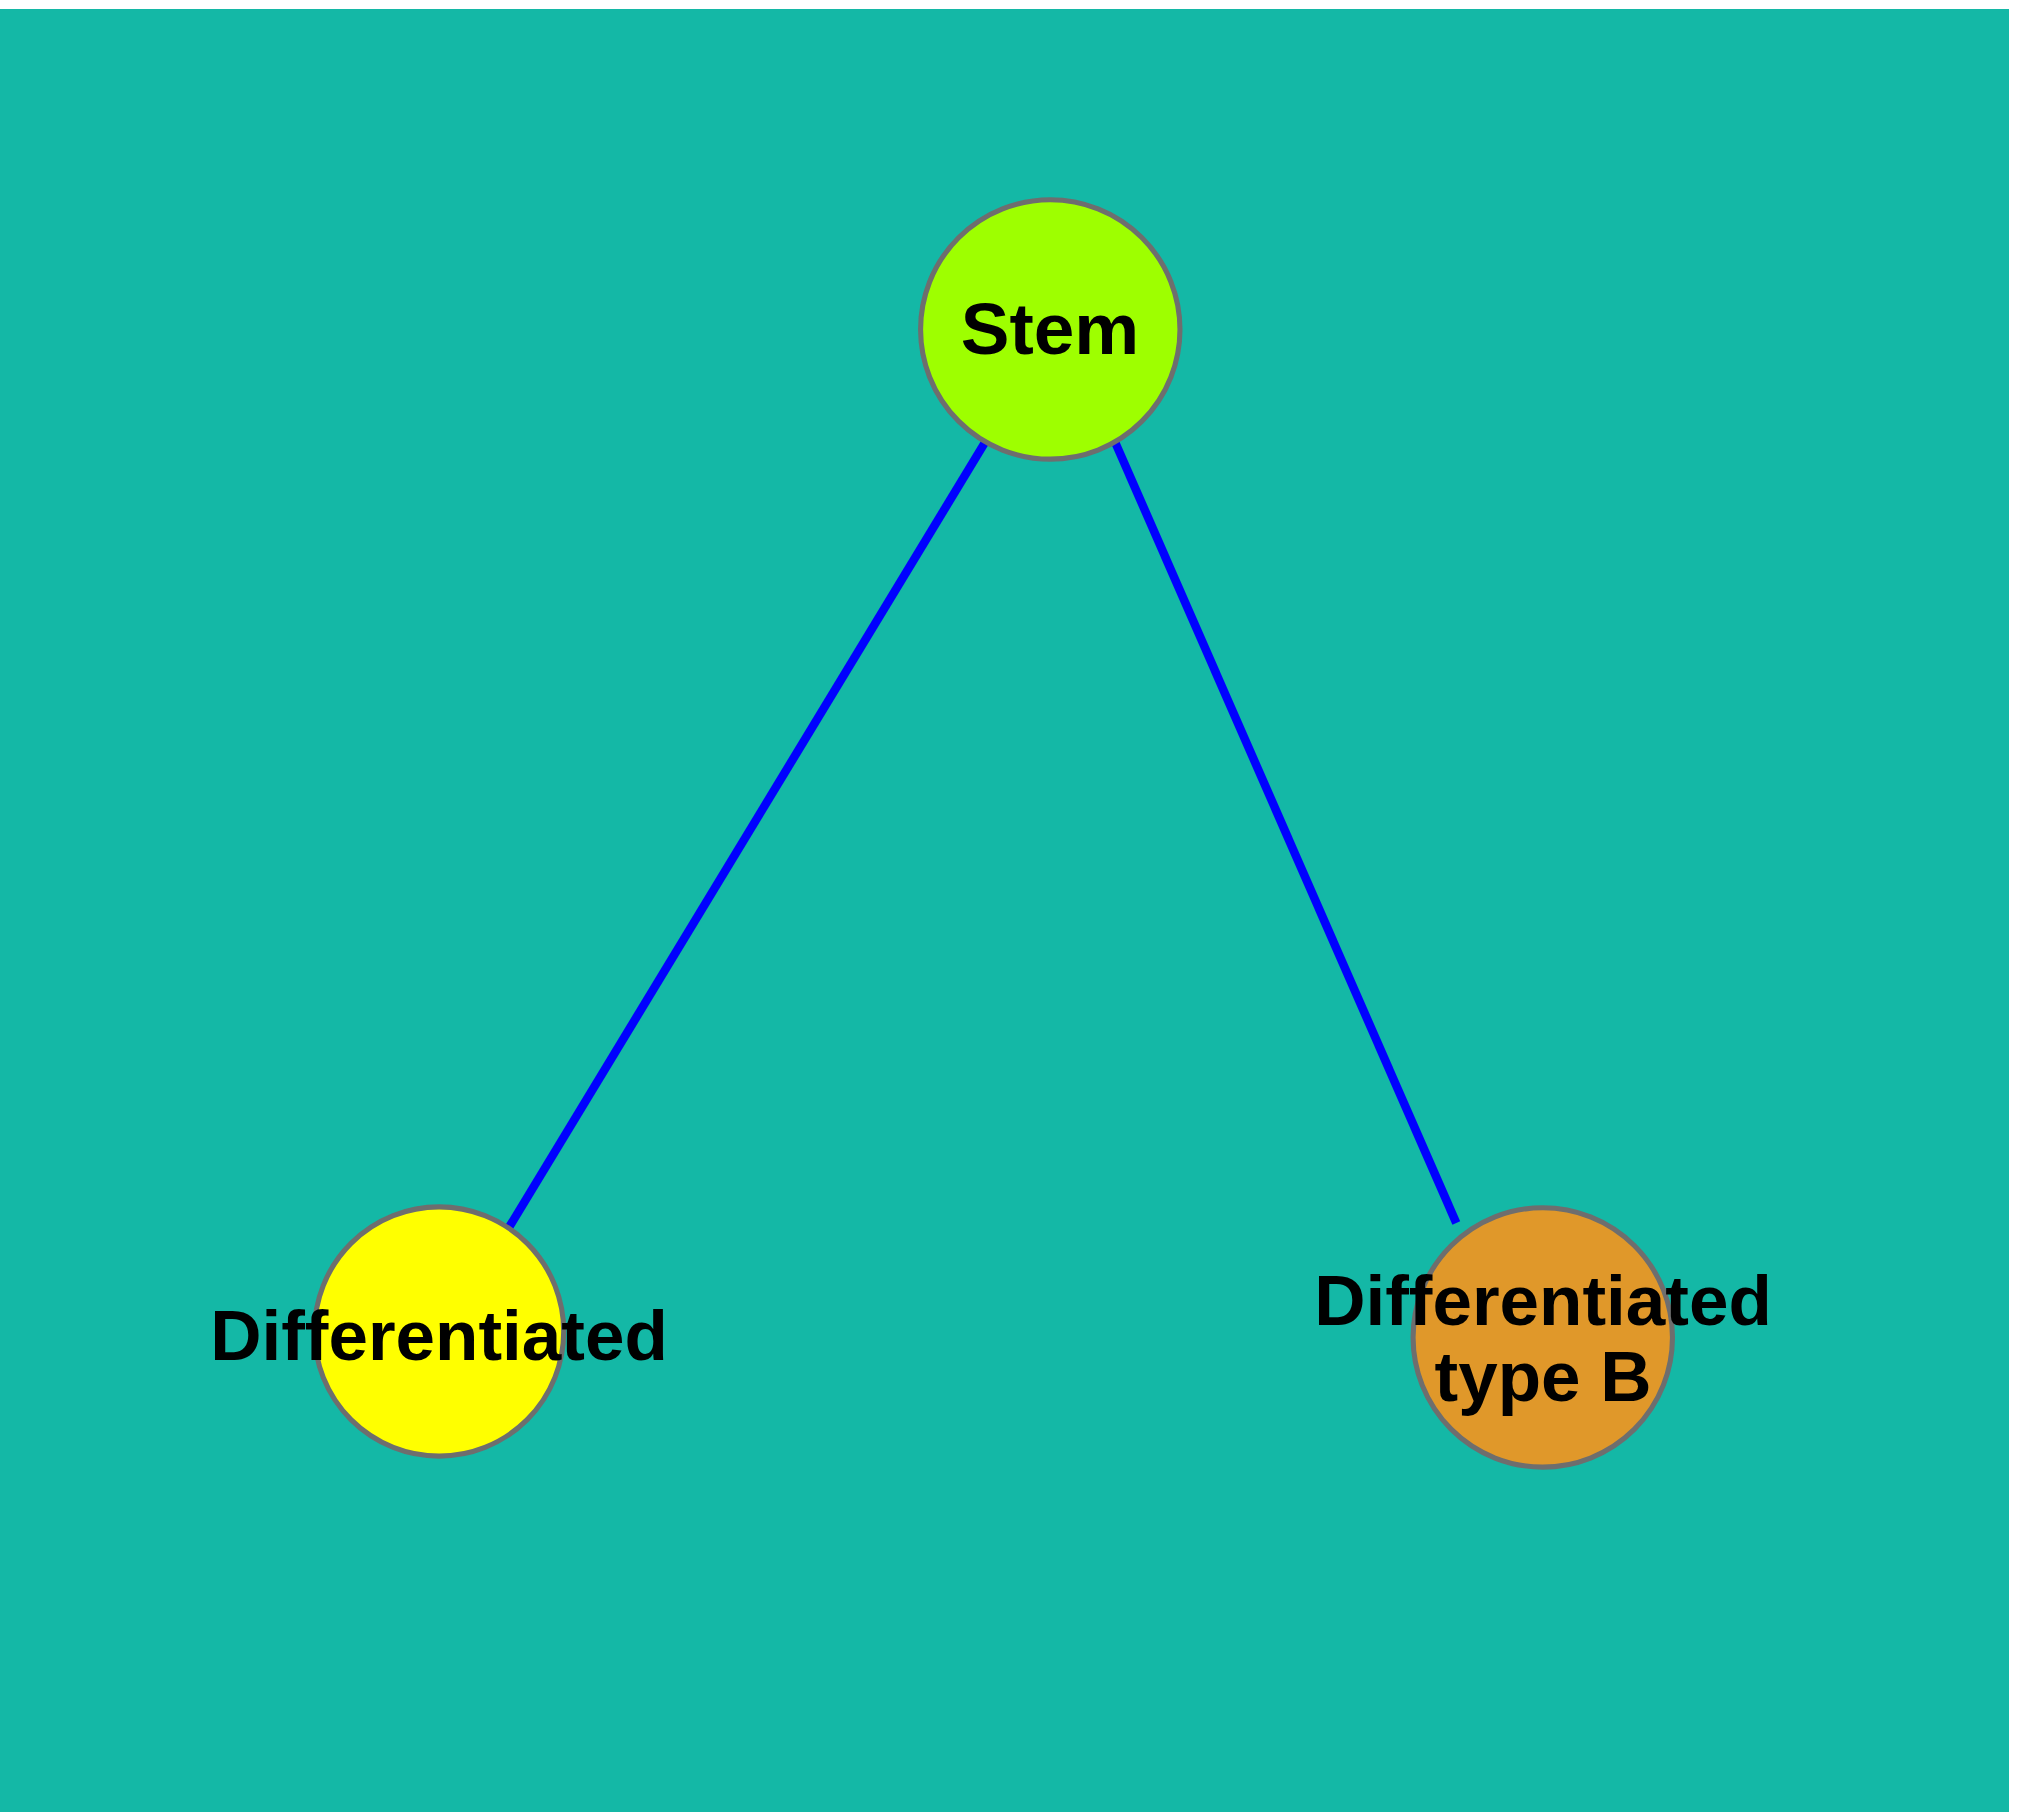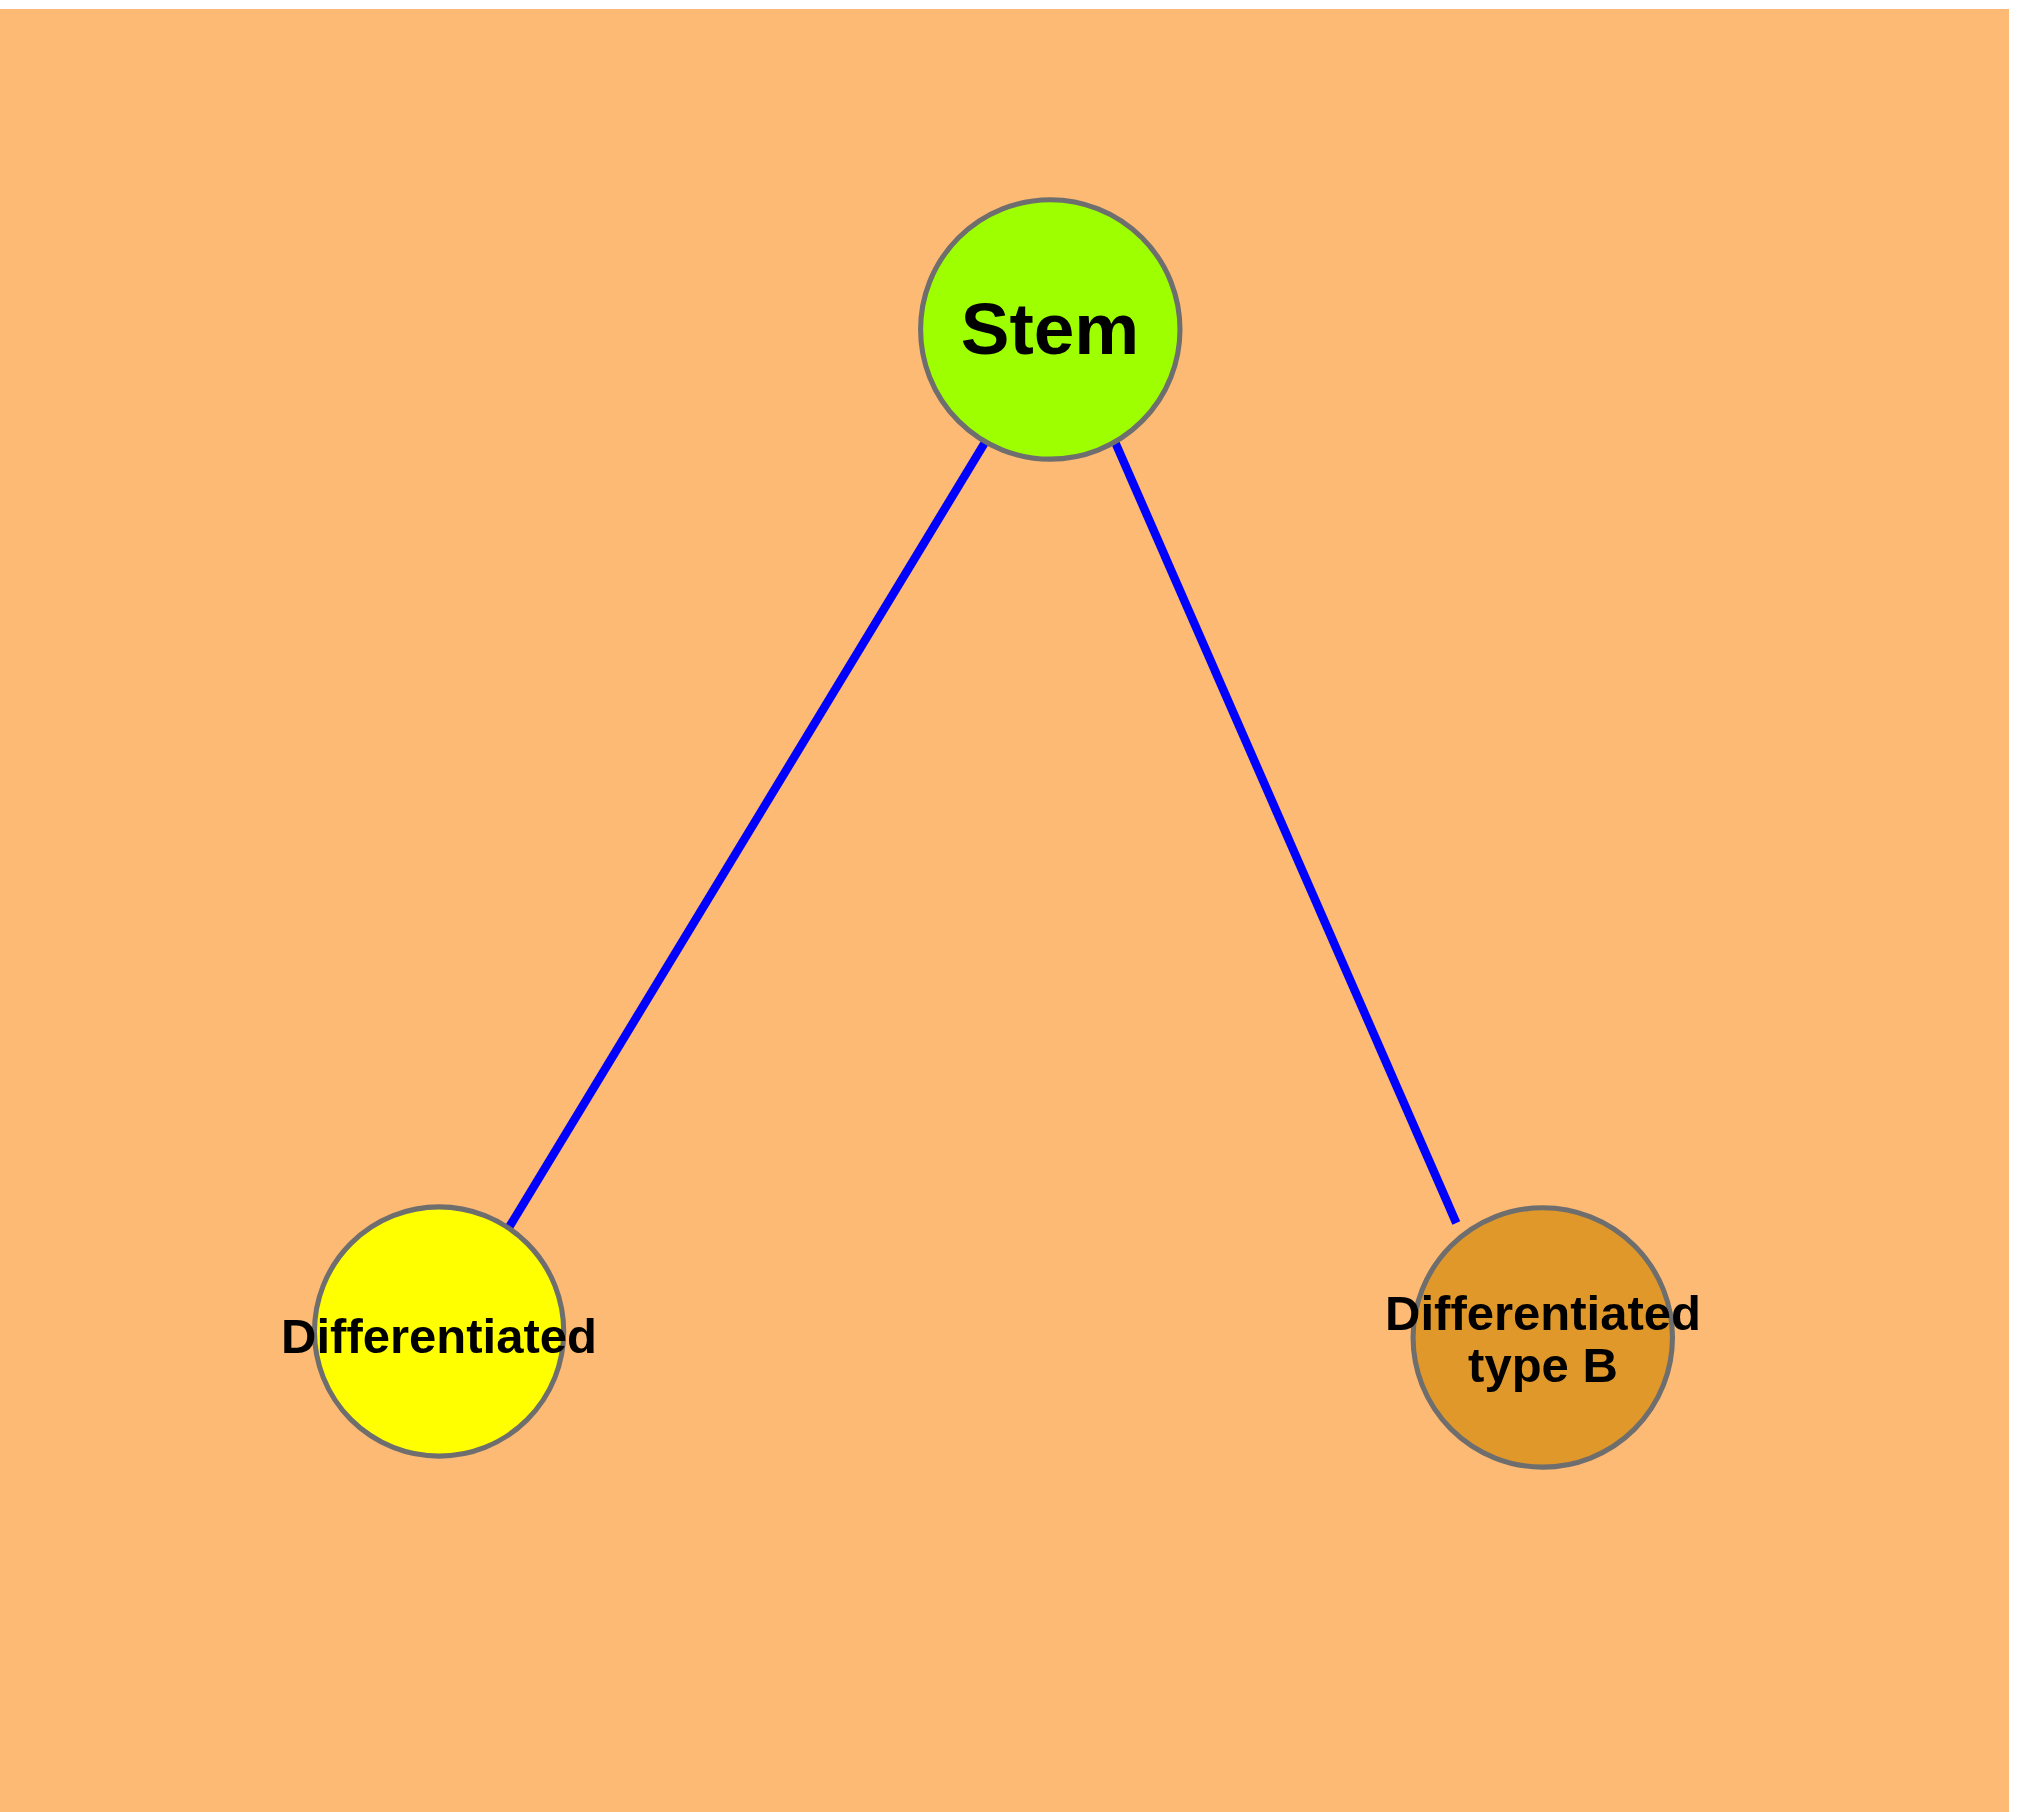--- a/index.html
+++ b/index.html
@@ -16,21 +16,21 @@
     height: 1812px;
     background: #ffffff;
     overflow: hidden;
   }
   #plot-area {
     position: absolute;
     left: 0px;
     top: 8.5px;
     width: 2009px;
     height: 1804px;
-    background: #fdba74;
+    background: #14b8a6;
   }
   svg.graph-svg {
     position: absolute;
     left: 0;
     top: 0;
     width: 100%;
     height: 100%;
     display: block;
   }
   .node-label {
@@ -40,21 +40,21 @@
     color: #000000;
     line-height: 1.08;
     white-space: nowrap;
     pointer-events: none;
     transform: translate(-50%, -50%);
   }
   .node-label.stem {
     font-size: 73px;
   }
   .node-label.leaf {
-    font-size: 49px;
+    font-size: 71px;
   }
   .label-line {
     display: block;
   }
 </style>
 </head>
 <body>
 
 <div id="canvas">
   <div id="plot-area">

